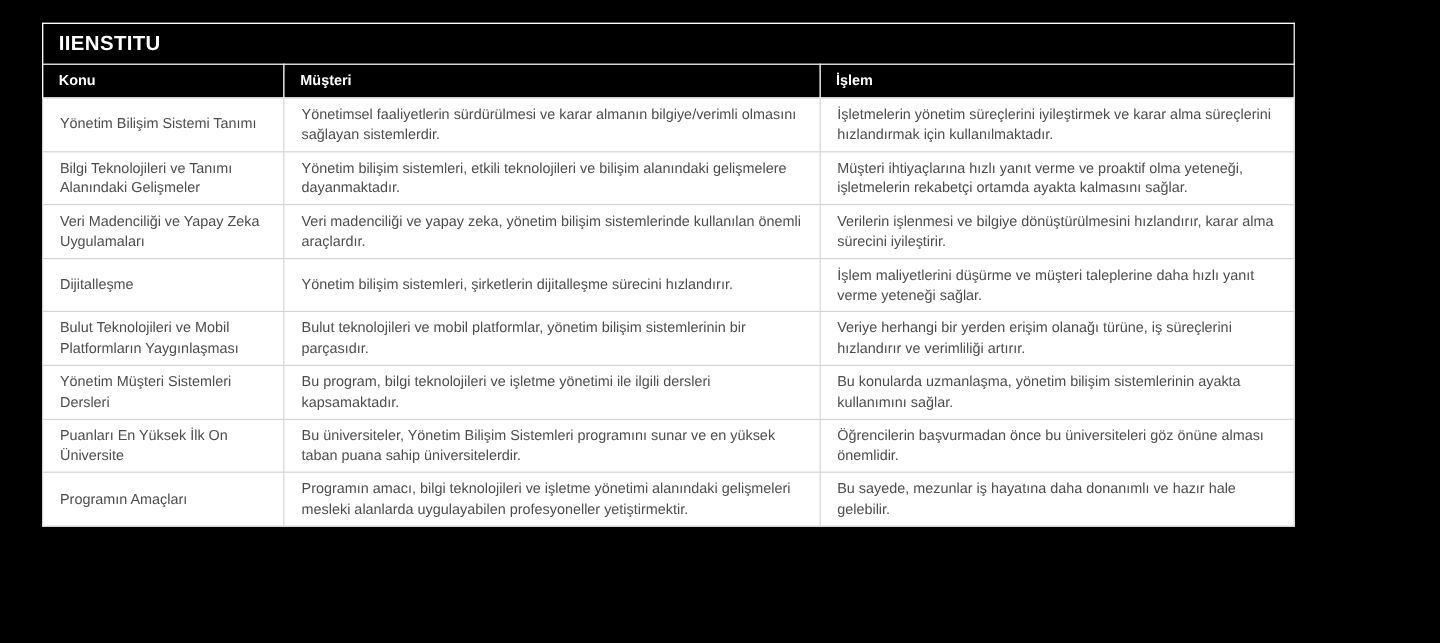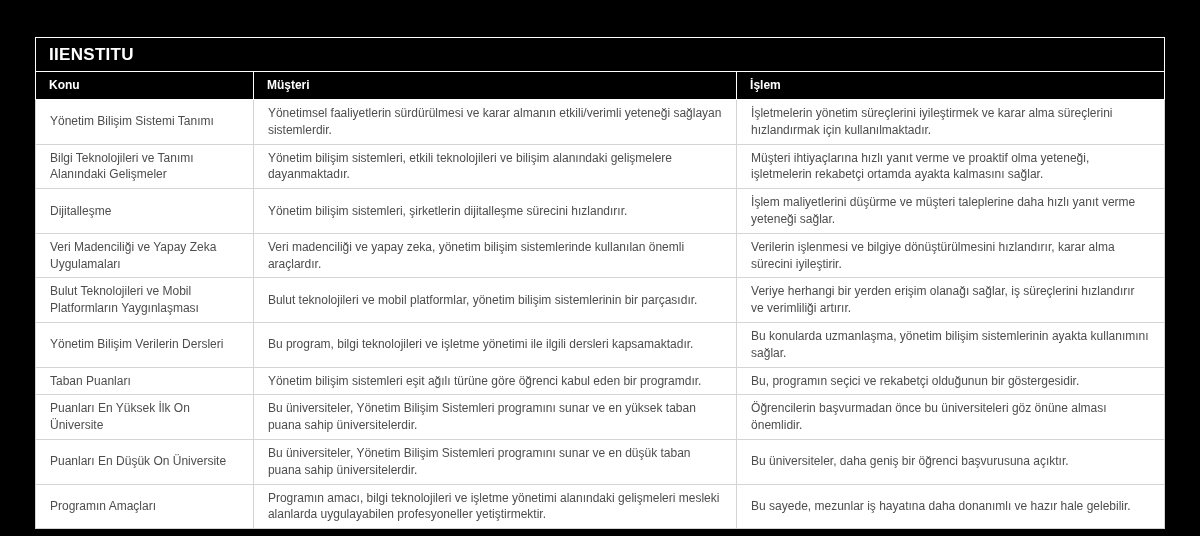--- a/index.html
+++ b/index.html
@@ -4,22 +4,22 @@
 <style>
   * { margin: 0; padding: 0; box-sizing: border-box; }
   html, body {
     width: 1200px; height: 536px;
     background: #000000;
     font-family: "Liberation Sans", "DejaVu Sans", sans-serif;
     overflow: hidden;
   }
   .table-wrap {
     position: absolute;
-    left: 35px; top: 37px;
-    width: 1130px;
+    left: 35px; top: 19px;
+    width: 1044px;
   }
   table.main-table {
     width: 100%;
     border-collapse: collapse;
     background: #ffffff;
   }
   .title-cell {
     background: #000000;
     color: #ffffff;
     border: 1px solid #ffffff;
@@ -69,62 +69,52 @@
       </tr>
       <tr>
         <th class="col-header">Konu</th>
         <th class="col-header">Müşteri</th>
         <th class="col-header">İşlem</th>
       </tr>
     </thead>
     <tbody>
       <tr>
         <td class="cell">Yönetim Bilişim Sistemi Tanımı</td>
-        <td class="cell">Yönetimsel faaliyetlerin sürdürülmesi ve karar almanın etkili/verimli yeteneği sağlayan sistemlerdir.</td>
+        <td class="cell">Yönetimsel faaliyetlerin sürdürülmesi ve karar almanın bilgiye/verimli olmasını sağlayan sistemlerdir.</td>
         <td class="cell">İşletmelerin yönetim süreçlerini iyileştirmek ve karar alma süreçlerini hızlandırmak için kullanılmaktadır.</td>
       </tr>
       <tr>
         <td class="cell">Bilgi Teknolojileri ve Tanımı Alanındaki Gelişmeler</td>
         <td class="cell">Yönetim bilişim sistemleri, etkili teknolojileri ve bilişim alanındaki gelişmelere dayanmaktadır.</td>
         <td class="cell">Müşteri ihtiyaçlarına hızlı yanıt verme ve proaktif olma yeteneği, işletmelerin rekabetçi ortamda ayakta kalmasını sağlar.</td>
       </tr>
       <tr>
+        <td class="cell">Veri Madenciliği ve Yapay Zeka Uygulamaları</td>
+        <td class="cell">Veri madenciliği ve yapay zeka, yönetim bilişim sistemlerinde kullanılan önemli araçlardır.</td>
+        <td class="cell">Verilerin işlenmesi ve bilgiye dönüştürülmesini hızlandırır, karar alma sürecini iyileştirir.</td>
+      </tr>
+      <tr>
         <td class="cell">Dijitalleşme</td>
         <td class="cell">Yönetim bilişim sistemleri, şirketlerin dijitalleşme sürecini hızlandırır.</td>
         <td class="cell">İşlem maliyetlerini düşürme ve müşteri taleplerine daha hızlı yanıt verme yeteneği sağlar.</td>
       </tr>
       <tr>
-        <td class="cell">Veri Madenciliği ve Yapay Zeka Uygulamaları</td>
-        <td class="cell">Veri madenciliği ve yapay zeka, yönetim bilişim sistemlerinde kullanılan önemli araçlardır.</td>
-        <td class="cell">Verilerin işlenmesi ve bilgiye dönüştürülmesini hızlandırır, karar alma sürecini iyileştirir.</td>
+        <td class="cell">Bulut Teknolojileri ve Mobil Platformların Yaygınlaşması</td>
+        <td class="cell">Bulut teknolojileri ve mobil platformlar, yönetim bilişim sistemlerinin bir parçasıdır.</td>
+        <td class="cell">Veriye herhangi bir yerden erişim olanağı türüne, iş süreçlerini hızlandırır ve verimliliği artırır.</td>
       </tr>
       <tr>
-        <td class="cell">Bulut Teknolojileri ve Mobil Platformların Yaygınlaşması</td>
-        <td class="cell">Bulut teknolojileri ve mobil platformlar, yönetim bilişim sistemlerinin bir parçasıdır.</td>
-        <td class="cell">Veriye herhangi bir yerden erişim olanağı sağlar, iş süreçlerini hızlandırır ve verimliliği artırır.</td>
-      </tr>
-      <tr>
-        <td class="cell">Yönetim Bilişim Verilerin Dersleri</td>
+        <td class="cell">Yönetim Müşteri Sistemleri Dersleri</td>
         <td class="cell">Bu program, bilgi teknolojileri ve işletme yönetimi ile ilgili dersleri kapsamaktadır.</td>
         <td class="cell">Bu konularda uzmanlaşma, yönetim bilişim sistemlerinin ayakta kullanımını sağlar.</td>
-      </tr>
-      <tr>
-        <td class="cell">Taban Puanları</td>
-        <td class="cell">Yönetim bilişim sistemleri eşit ağılı türüne göre öğrenci kabul eden bir programdır.</td>
-        <td class="cell">Bu, programın seçici ve rekabetçi olduğunun bir göstergesidir.</td>
       </tr>
       <tr>
         <td class="cell">Puanları En Yüksek İlk On Üniversite</td>
         <td class="cell">Bu üniversiteler, Yönetim Bilişim Sistemleri programını sunar ve en yüksek taban puana sahip üniversitelerdir.</td>
         <td class="cell">Öğrencilerin başvurmadan önce bu üniversiteleri göz önüne alması önemlidir.</td>
-      </tr>
-      <tr>
-        <td class="cell">Puanları En Düşük On Üniversite</td>
-        <td class="cell">Bu üniversiteler, Yönetim Bilişim Sistemleri programını sunar ve en düşük taban puana sahip üniversitelerdir.</td>
-        <td class="cell">Bu üniversiteler, daha geniş bir öğrenci başvurusuna açıktır.</td>
       </tr>
       <tr>
         <td class="cell">Programın Amaçları</td>
         <td class="cell">Programın amacı, bilgi teknolojileri ve işletme yönetimi alanındaki gelişmeleri mesleki alanlarda uygulayabilen profesyoneller yetiştirmektir.</td>
         <td class="cell">Bu sayede, mezunlar iş hayatına daha donanımlı ve hazır hale gelebilir.</td>
       </tr>
     </tbody>
   </table>
 </div>
 

